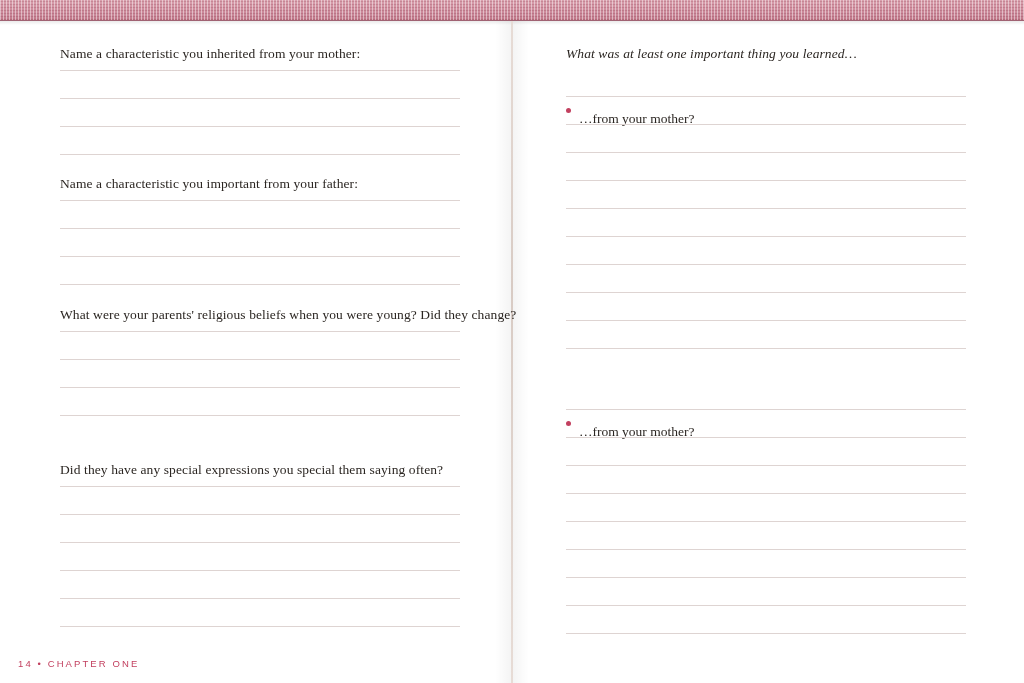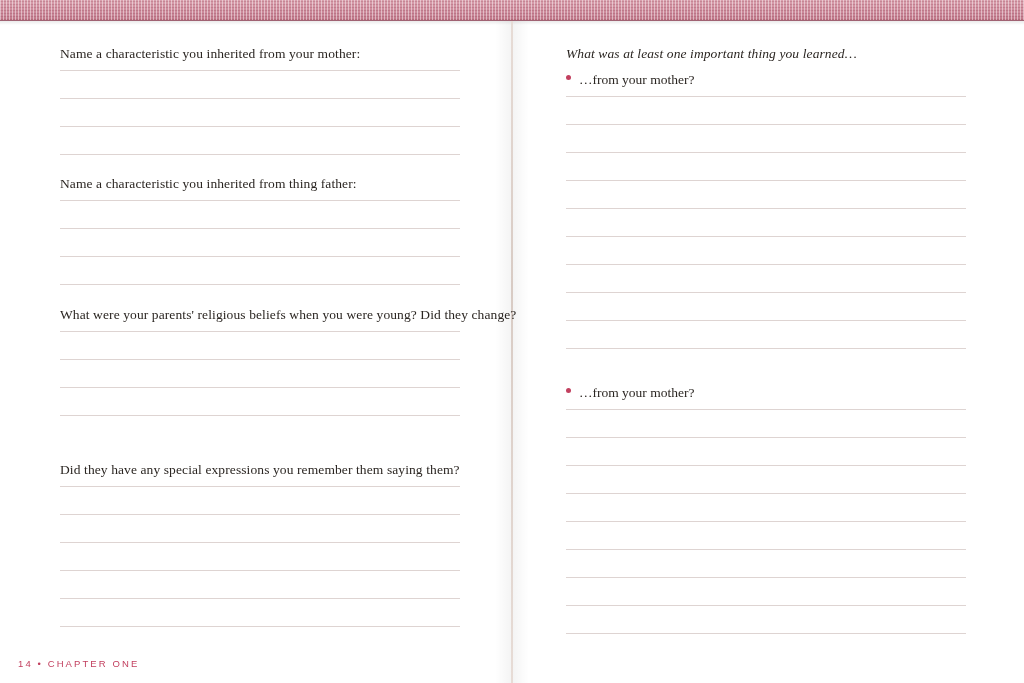--- a/index.html
+++ b/index.html
@@ -95,21 +95,22 @@
 
   .rule {
     position: absolute;
     height: 1px;
     background: #ded4d2;
   }
 
   .bullet-row {
     position: absolute;
     display: flex;
-    align-items: center;
+    align-items: flex-start;
+    margin-top: 39px;
   }
   .bullet-dot {
     width: 5px;
     height: 5px;
     border-radius: 50%;
     background: #c2405f;
     display: inline-block;
     margin-right: 8px;
     position: relative;
     top: -3px;
@@ -164,37 +165,37 @@
 
       <div class="qblock" style="top:25px;">
         <div class="prompt" style="margin-left:60px;">Name a characteristic you inherited from your mother:</div>
       </div>
       <div class="rule" style="top:49px;  left:60px; width:400px;"></div>
       <div class="rule" style="top:77px;  left:60px; width:400px;"></div>
       <div class="rule" style="top:105px; left:60px; width:400px;"></div>
       <div class="rule" style="top:133px; left:60px; width:400px;"></div>
 
       <div class="qblock" style="top:155px;">
-        <div class="prompt" style="margin-left:60px;">Name a characteristic you inherited from thing father:</div>
+        <div class="prompt" style="margin-left:60px;">Name a characteristic you important from your father:</div>
       </div>
       <div class="rule" style="top:179px; left:60px; width:400px;"></div>
       <div class="rule" style="top:207px; left:60px; width:400px;"></div>
       <div class="rule" style="top:235px; left:60px; width:400px;"></div>
       <div class="rule" style="top:263px; left:60px; width:400px;"></div>
 
       <div class="qblock" style="top:286px;">
         <div class="prompt" style="margin-left:60px;">What were your parents' religious beliefs when you were young? Did they change?</div>
       </div>
       <div class="rule" style="top:310px; left:60px; width:400px;"></div>
       <div class="rule" style="top:338px; left:60px; width:400px;"></div>
       <div class="rule" style="top:366px; left:60px; width:400px;"></div>
       <div class="rule" style="top:394px; left:60px; width:400px;"></div>
 
       <div class="qblock" style="top:441px;">
-        <div class="prompt" style="margin-left:60px;">Did they have any special expressions you remember them saying them?</div>
+        <div class="prompt" style="margin-left:60px;">Did they have any special expressions you special them saying often?</div>
       </div>
       <div class="rule" style="top:465px; left:60px; width:400px;"></div>
       <div class="rule" style="top:493px; left:60px; width:400px;"></div>
       <div class="rule" style="top:521px; left:60px; width:400px;"></div>
       <div class="rule" style="top:549px; left:60px; width:400px;"></div>
       <div class="rule" style="top:577px; left:60px; width:400px;"></div>
       <div class="rule" style="top:605px; left:60px; width:400px;"></div>
 
       <div class="footer" id="footer-left">14 • CHAPTER ONE</div>
     </div>

